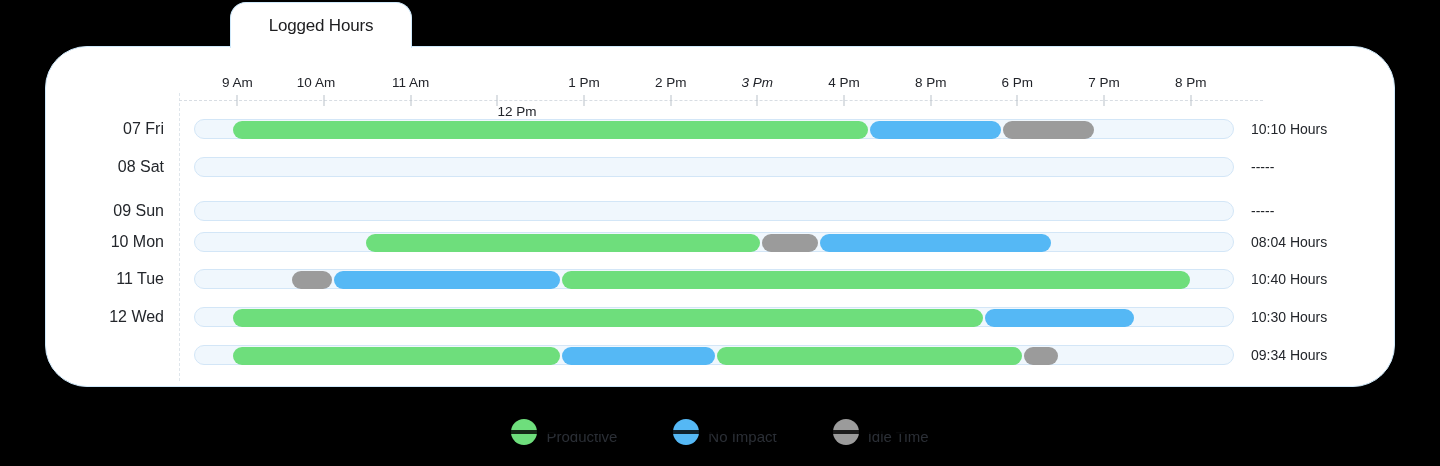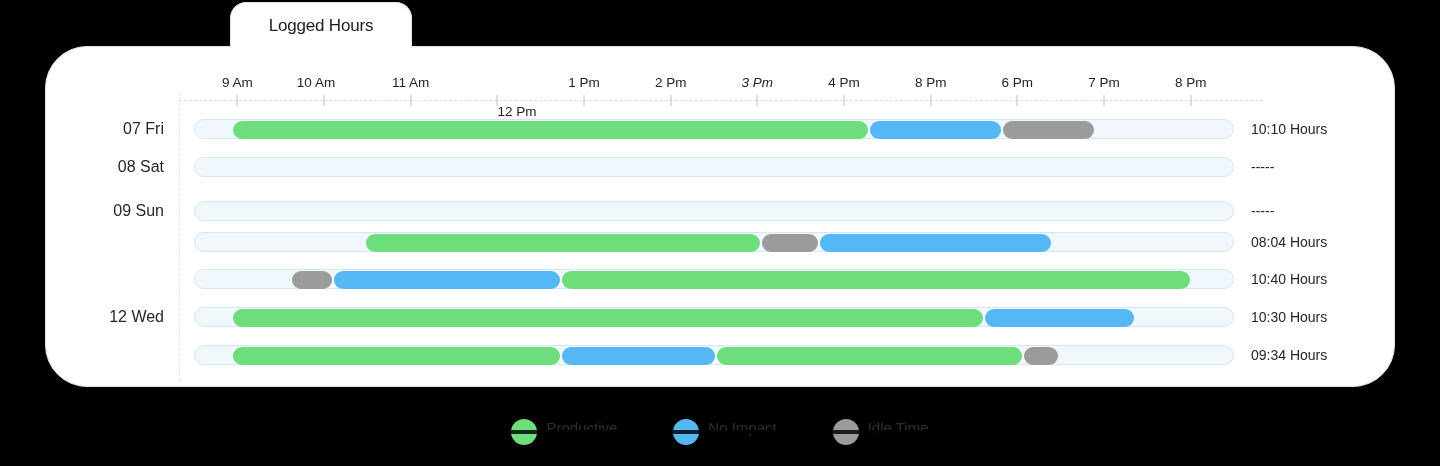--- a/index.html
+++ b/index.html
@@ -175,21 +175,21 @@
     width: 1440px;
     height: 40px;
     display: flex;
     align-items: center;
     justify-content: center;
     gap: 56px;
     z-index: 3;
   }
   .legend-item {
     display: flex;
-    align-items: flex-start;
+    align-items: flex-end;
     gap: 9px;
   }
   .legend-dot {
     width: 26px;
     height: 26px;
     border-radius: 50%;
     flex: none;
   }
   .legend-dot.productive { background: #6ede7c; }
   .legend-dot.noimpact   { background: #55b8f5; }
@@ -281,28 +281,30 @@
             <div class="row-label">08 Sat</div>
             <div class="track"></div>
             <div class="row-total">-----</div>
           </div>
           <div class="row" style="top: 145.2px; margin-top: 7px;">
             <div class="row-label">09 Sun</div>
             <div class="track"></div>
             <div class="row-total">-----</div>
           </div>
           <div class="row" style="top: 182.8px;">
+            <div class="row-label">10 Mon</div>
             <div class="track">
               <div class="seg productive" style="left: calc(16.6% - 1px); width: 37.9%;"></div>
               <div class="seg idle" style="left: calc(54.7% - 1px); width: 5.4%;"></div>
               <div class="seg noimpact" style="left: calc(60.3% - 1px); width: 22.3%;"></div>
             </div>
             <div class="row-total">08:04 Hours</div>
           </div>
           <div class="row" style="top: 220.4px;">
+            <div class="row-label">11 Tue</div>
             <div class="track">
               <div class="seg idle" style="left: calc(9.4% - 1px); width: 3.9%;"></div>
               <div class="seg noimpact" style="left: calc(13.5% - 1px); width: 21.8%;"></div>
               <div class="seg productive" style="left: calc(35.5% - 1px); width: 60.5%;"></div>
             </div>
             <div class="row-total">10:40 Hours</div>
           </div>
           <div class="row" style="top: 258px;">
             <div class="row-label">12 Wed</div>
             <div class="track">

